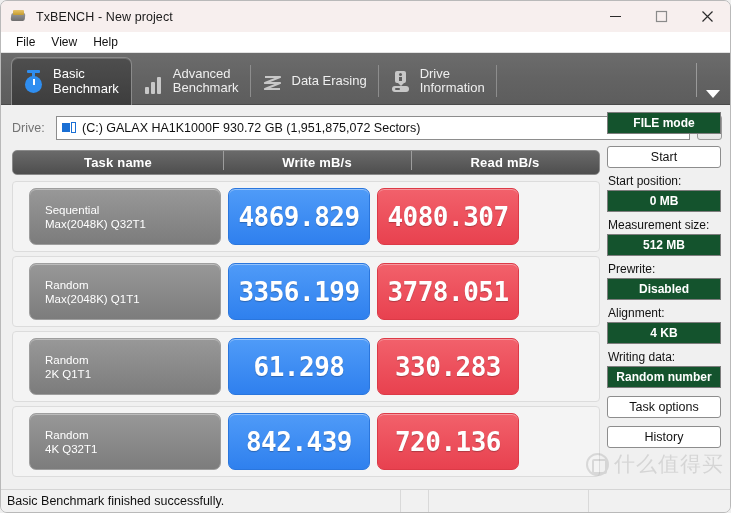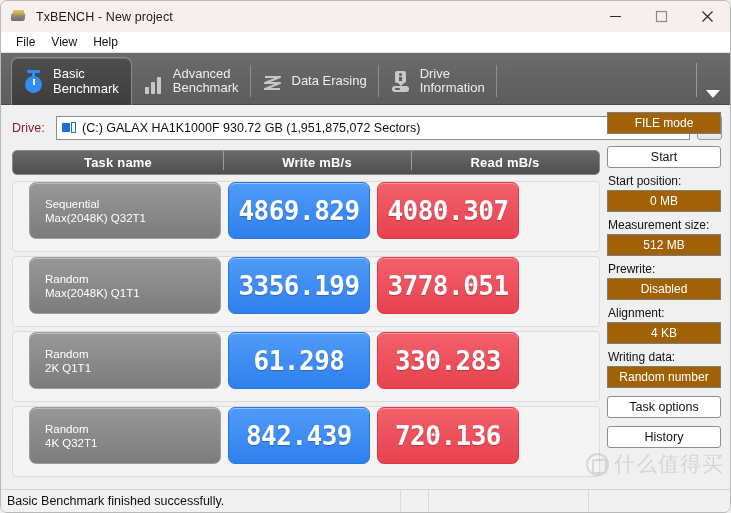--- a/index.html
+++ b/index.html
@@ -192,21 +192,21 @@
     height: 386px;
     background: #f0f0f0;
   }
 
   
   .driverow {
     display: flex; align-items: center;
     padding: 7px 8px 0 11px;
     height: 38px;
   }
-  .drive-label { font-size: 12.5px; color: #7f1d1d; width: 44px; }
+  .drive-label { font-size: 12.5px; color: #737373; width: 44px; }
   .drive-combo {
     flex: 1 1 auto;
     height: 24px;
     background: #ffffff;
     border: 1px solid #8d8d8d;
     display: flex; align-items: center;
     padding: 0 4px 0 5px;
     margin-left: 0;
   }
   .drive-dot {
@@ -259,21 +259,21 @@
     content: ""; position: absolute; left: 0; top: -4px;
     width: 1px; height: 19px; background: #9d9d9d;
   }
   .row {
     height: 71px;
     background: #f4f4f4;
     border: 1px solid #dcdcdc;
     border-radius: 4px;
     margin-bottom: 4px;
     display: flex;
-    align-items: flex-start;
+    align-items: center;
     padding: 0 8px;
   }
   .taskcell {
     width: 192px; height: 57px;
     margin-left: 8px;
     background: linear-gradient(#989898,#7c7c7c);
     border: 1px solid #9e9e9e;
     border-radius: 7px;
     display: flex; flex-direction: column; justify-content: center;
     padding-left: 15px;
@@ -313,24 +313,24 @@
   .sb-btn {
     width: 114px; height: 22px;
     background: #ffffff;
     border: 1px solid #8d8d8d;
     border-radius: 3px;
     display: flex; align-items: center; justify-content: center;
     font-size: 12.5px; color: #111;
   }
   .sb-black {
     width: 114px; height: 22px;
-    background: #a16207;
+    background: #14532d;
     border: 1px solid #7d7d7d;
     display: flex; align-items: center; justify-content: center;
-    font-size: 12px; color: #ffffff;
+    font-size: 12px; color: #ffffff; font-weight: bold;
   }
   .sb-caption {
     font-size: 12px; color: #111;
     margin: 6px 0 2px 1px;
   }
   .sp-8 { height: 8px; }
   .sp-12 { height: 12px; }
 
   
   .statusbar {

